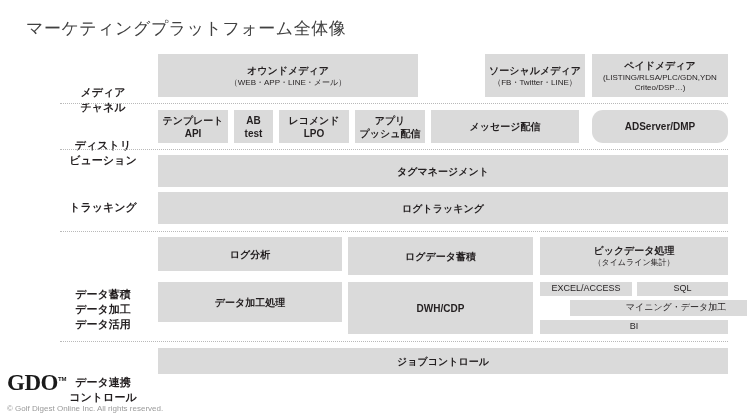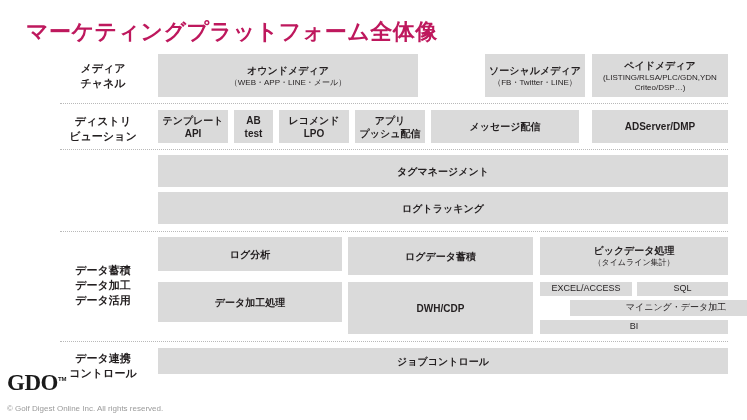--- a/index.html
+++ b/index.html
@@ -14,24 +14,24 @@
     color: #231f20;
     overflow: hidden;
     position: relative;
   }
 
   
   .page-title {
     position: absolute;
     left: 26px;
     top: 17px;
-    font-size: 22px;
-    font-weight: bold;
+    font-size: 17px;
+    font-weight: normal;
     letter-spacing: 0.5px;
-    color: #be185d;
+    color: #404040;
     white-space: nowrap;
   }
 
   
   .diagram {
     position: absolute;
     left: 0;
     top: 48px;
     width: 747px;
     height: 322px;
@@ -41,20 +41,21 @@
   .row-label {
     position: absolute;
     left: 55px;
     width: 96px;
     text-align: center;
     font-size: 11px;
     font-weight: bold;
     line-height: 1.35;
     color: #231f20;
     white-space: pre-line;
+    margin-top: 24px;
   }
 
   
   .sep {
     position: absolute;
     left: 60px;
     width: 668px;
     height: 0;
     border-top: 1px dotted #b9b9b9;
   }
@@ -164,26 +165,27 @@
 
   <div class="cell" style="left:355px; top:62px; width:70px; height:33px;">
     <span class="main wrap">アプリ
 プッシュ配信</span>
   </div>
 
   <div class="cell" style="left:431px; top:62px; width:148px; height:33px;">
     <span class="main">メッセージ配信</span>
   </div>
 
-  <div class="cell" style="left:592px; top:62px; width:136px; height:33px;">
+  <div class="cell" style="left:592px; top:62px; width:136px; height:33px;border-radius:11px;">
     <span class="main">ADServer/DMP</span>
   </div>
 
   <div class="sep" style="top:101px;"></div>
 
+  <div class="row-label" style="top:128px;">トラッキング</div>
 
   <div class="cell" style="left:158px; top:107px; width:570px; height:32px;">
     <span class="main">タグマネージメント</span>
   </div>
 
   <div class="cell" style="left:158px; top:144px; width:570px; height:32px;">
     <span class="main">ログトラッキング</span>
   </div>
 
   <div class="sep" style="top:183px;"></div>

